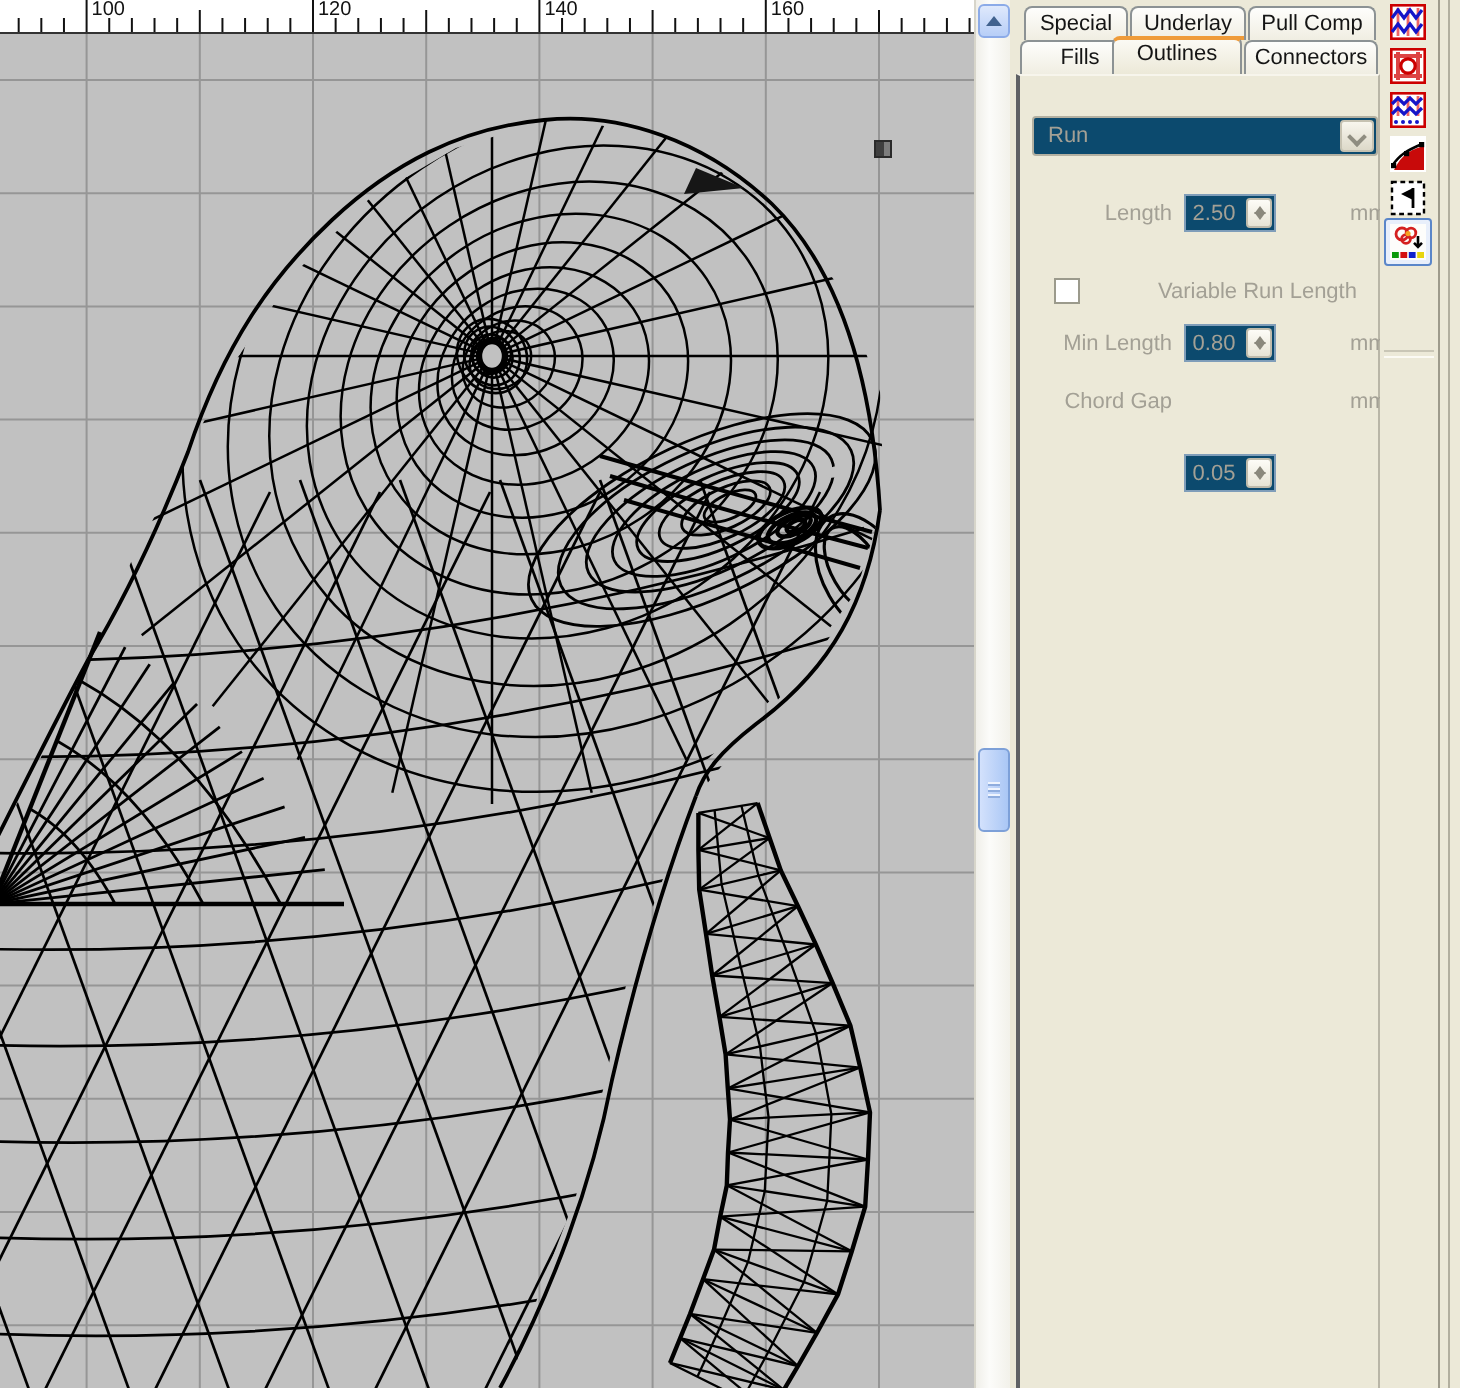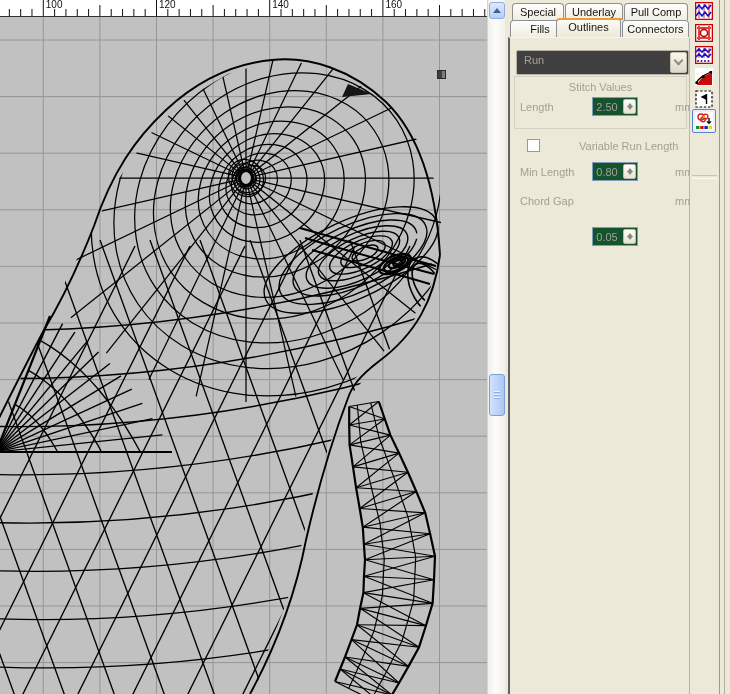--- a/index.html
+++ b/index.html
@@ -30,33 +30,33 @@
   #panel{position:absolute;left:505px;top:0;width:185px;height:694px;background:#ece9d8;}
   .tab{position:absolute;height:17px;box-sizing:border-box;border:1px solid #8c9294;border-bottom:none;
       border-radius:4px 4px 0 0;background:linear-gradient(180deg,#fefefc,#f0eee2);
       color:#151515;text-align:center;line-height:16px;cursor:default;}
   #tab-underlay{box-shadow:inset 0 -2px 0 #ef9b39;}
   .tab-active{height:19px;z-index:4;border-top:2px solid #ef9b39;
       background:linear-gradient(180deg,#fbfaf4,#ece9d8);line-height:15px;}
   #page{position:absolute;left:508px;top:37px;width:182px;height:657px;background:#ece9d8;box-sizing:border-box;
       border-left:2px solid #5f6164;border-top:1px solid #f7f5ec;border-right:1px solid #b9b6a7;}
   .dtext{color:#a3a095;}
-  #combo{position:absolute;left:6px;top:12px;width:173px;height:25px;box-sizing:border-box;
-      background:#404040;border:1px solid #b3b0a1;border-radius:2px;}
+  #combo{position:absolute;left:6px;top:20px;width:173px;height:20px;box-sizing:border-box;
+      background:#0c4a6e;border:1px solid #b3b0a1;border-radius:2px;}
   #combo .val{position:absolute;left:7px;top:3px;}
   #combo-btn{position:absolute;right:1px;top:1px;bottom:1px;width:17px;border-radius:2px;
       background:linear-gradient(180deg,#f8f6ee,#ddd9c9);border:1px solid #c6c2b2;box-sizing:border-box;}
   #combo-btn i{position:absolute;left:4px;top:4px;width:5px;height:5px;border-right:2px solid #8f8d81;
       border-bottom:2px solid #8f8d81;transform:rotate(45deg);}
   .groupbox{position:absolute;left:4px;top:38px;width:173px;height:53px;box-sizing:border-box;
       border:1px solid #d3cfc1;}
   .group-title{text-align:center;margin-top:4px;}
-  .flabel{position:absolute;width:66px;text-align:left;}
+  .flabel{position:absolute;width:66px;text-align:right;}
   .spin{position:absolute;width:46px;height:19px;box-sizing:border-box;border:1px solid #7f9db9;
-      background:#14532d;}
+      background:#0c4a6e;}
   .spin .v{position:absolute;left:0;right:16px;top:3px;text-align:center;}
   .spin .btn{position:absolute;right:1px;top:1px;bottom:1px;width:13px;border:1px solid #c0bcac;border-radius:2px;
       background:linear-gradient(180deg,#fdfcf7,#e7e4d5);box-sizing:border-box;}
   .spin .btn b{position:absolute;left:3px;width:0;height:0;border-left:3px solid transparent;border-right:3px solid transparent;}
   .spin .btn .up{top:3px;border-bottom:4px solid #8a887c;}
   .spin .btn .dn{bottom:3px;border-top:4px solid #8a887c;}
   .unit{position:absolute;margin-left:32px;}
   #chk{position:absolute;left:17px;top:101px;width:13px;height:13px;box-sizing:border-box;
       background:#ffffff;border:1px solid #9b9a8c;}
 
@@ -361,23 +361,20 @@
   </div>
 
   <div id="page">
     <div id="combo">
       <span class="val dtext">Run</span>
       <span id="combo-btn">
           <i></i>
         </span>
     </div>
 
-    <div class="groupbox">
-      <div class="group-title dtext">Stitch Values</div>
-    </div>
     <div class="flabel dtext" style="left:10px;top:63px;">Length</div>
     <div class="spin" style="left:82px;top:59px;">
       <span class="v dtext">2.50</span>
       <span class="btn">
           <b class="up"></b>
           <b class="dn"></b>
         </span>
     </div>
     <div class="unit dtext" style="left:133px;top:63px;">mm</div>
 

